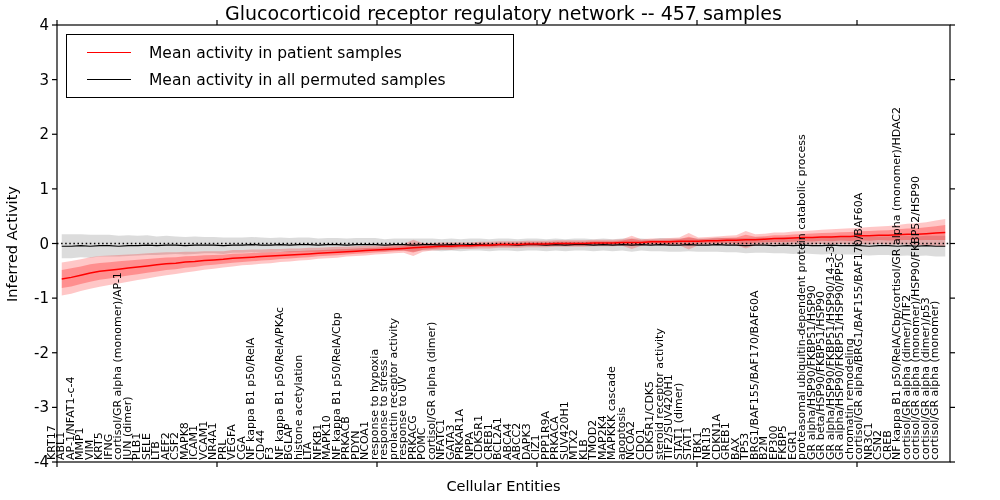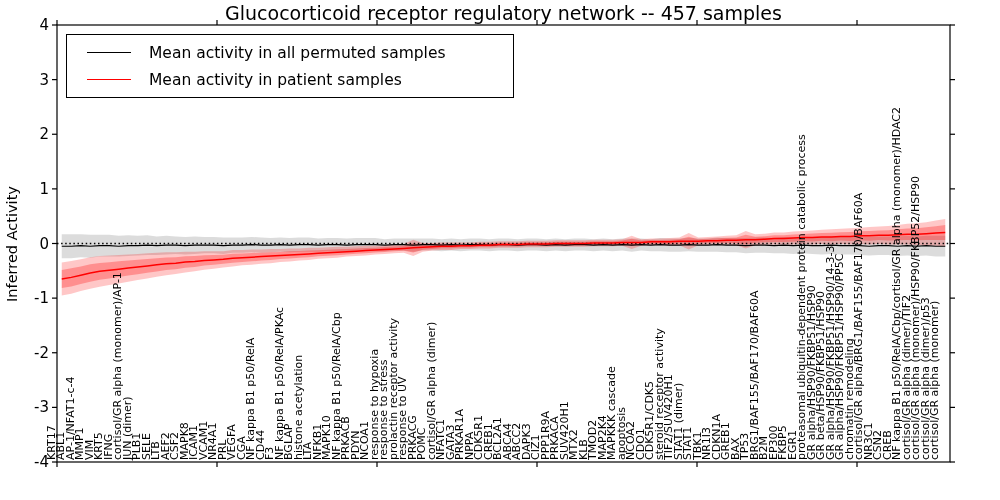--- a/index.html
+++ b/index.html
@@ -81,20 +81,21 @@
       <line x1="537" y1="462" x2="537" y2="467" stroke="#000" stroke-width="1.2"></line>
       <line x1="537" y1="25" x2="537" y2="20" stroke="#000" stroke-width="1.2"></line>
       <line x1="697" y1="462" x2="697" y2="467" stroke="#000" stroke-width="1.2"></line>
       <line x1="697" y1="25" x2="697" y2="20" stroke="#000" stroke-width="1.2"></line>
       <line x1="857" y1="462" x2="857" y2="467" stroke="#000" stroke-width="1.2"></line>
       <line x1="857" y1="25" x2="857" y2="20" stroke="#000" stroke-width="1.2"></line>
     </svg>
 
   <div class="title">Glucocorticoid receptor regulatory network -- 457 samples</div>
   <div class="ylabel">Inferred Activity</div>
+  <div class="xlabel">Cellular Entities</div>
 
   <div id="ytick-layer">
       <div class="ytick" style="top: 453px;">-4</div>
       <div class="ytick" style="top: 398.375px;">-3</div>
       <div class="ytick" style="top: 343.75px;">-2</div>
       <div class="ytick" style="top: 289.125px;">-1</div>
       <div class="ytick" style="top: 234.5px;">0</div>
       <div class="ytick" style="top: 179.875px;">1</div>
       <div class="ytick" style="top: 125.25px;">2</div>
       <div class="ytick" style="top: 70.625px;">3</div>
@@ -192,21 +193,21 @@
       <span class="xcat" style="left: 892.75px; top: 449px;">CREB</span>
       <span class="xcat" style="left: 902.25px; top: 449px;">NF kappa B1 p50/RelA/Cbp/cortisol/GR alpha (monomer)/HDAC2</span>
       <span class="xcat" style="left: 911.75px; top: 449px;">cortisol/GR alpha (dimer)/TIF2</span>
       <span class="xcat" style="left: 921.25px; top: 449px;">cortisol/GR alpha (monomer)/HSP90/FKBP52/HSP90</span>
       <span class="xcat" style="left: 930.75px; top: 449px;">cortisol/GR alpha (dimer)/p53</span>
       <span class="xcat" style="left: 940.25px; top: 449px;">cortisol/GR alpha (monomer)</span>
     </div>
 
   <div class="legend">
     <div class="legend-row">
+      <span class="legend-swatch" id="sw1" style="border-top-color: rgb(255, 0, 0);"></span>
+      <span class="legend-label">Mean activity in patient samples</span>
+    </div>
+    <div class="legend-row">
       <span class="legend-swatch" id="sw0" style="border-top-color: rgb(0, 0, 0);"></span>
       <span class="legend-label">Mean activity in all permuted samples</span>
     </div>
-    <div class="legend-row">
-      <span class="legend-swatch" id="sw1" style="border-top-color: rgb(255, 0, 0);"></span>
-      <span class="legend-label">Mean activity in patient samples</span>
-    </div>
   </div>
 </div>
 
 </body></html>

